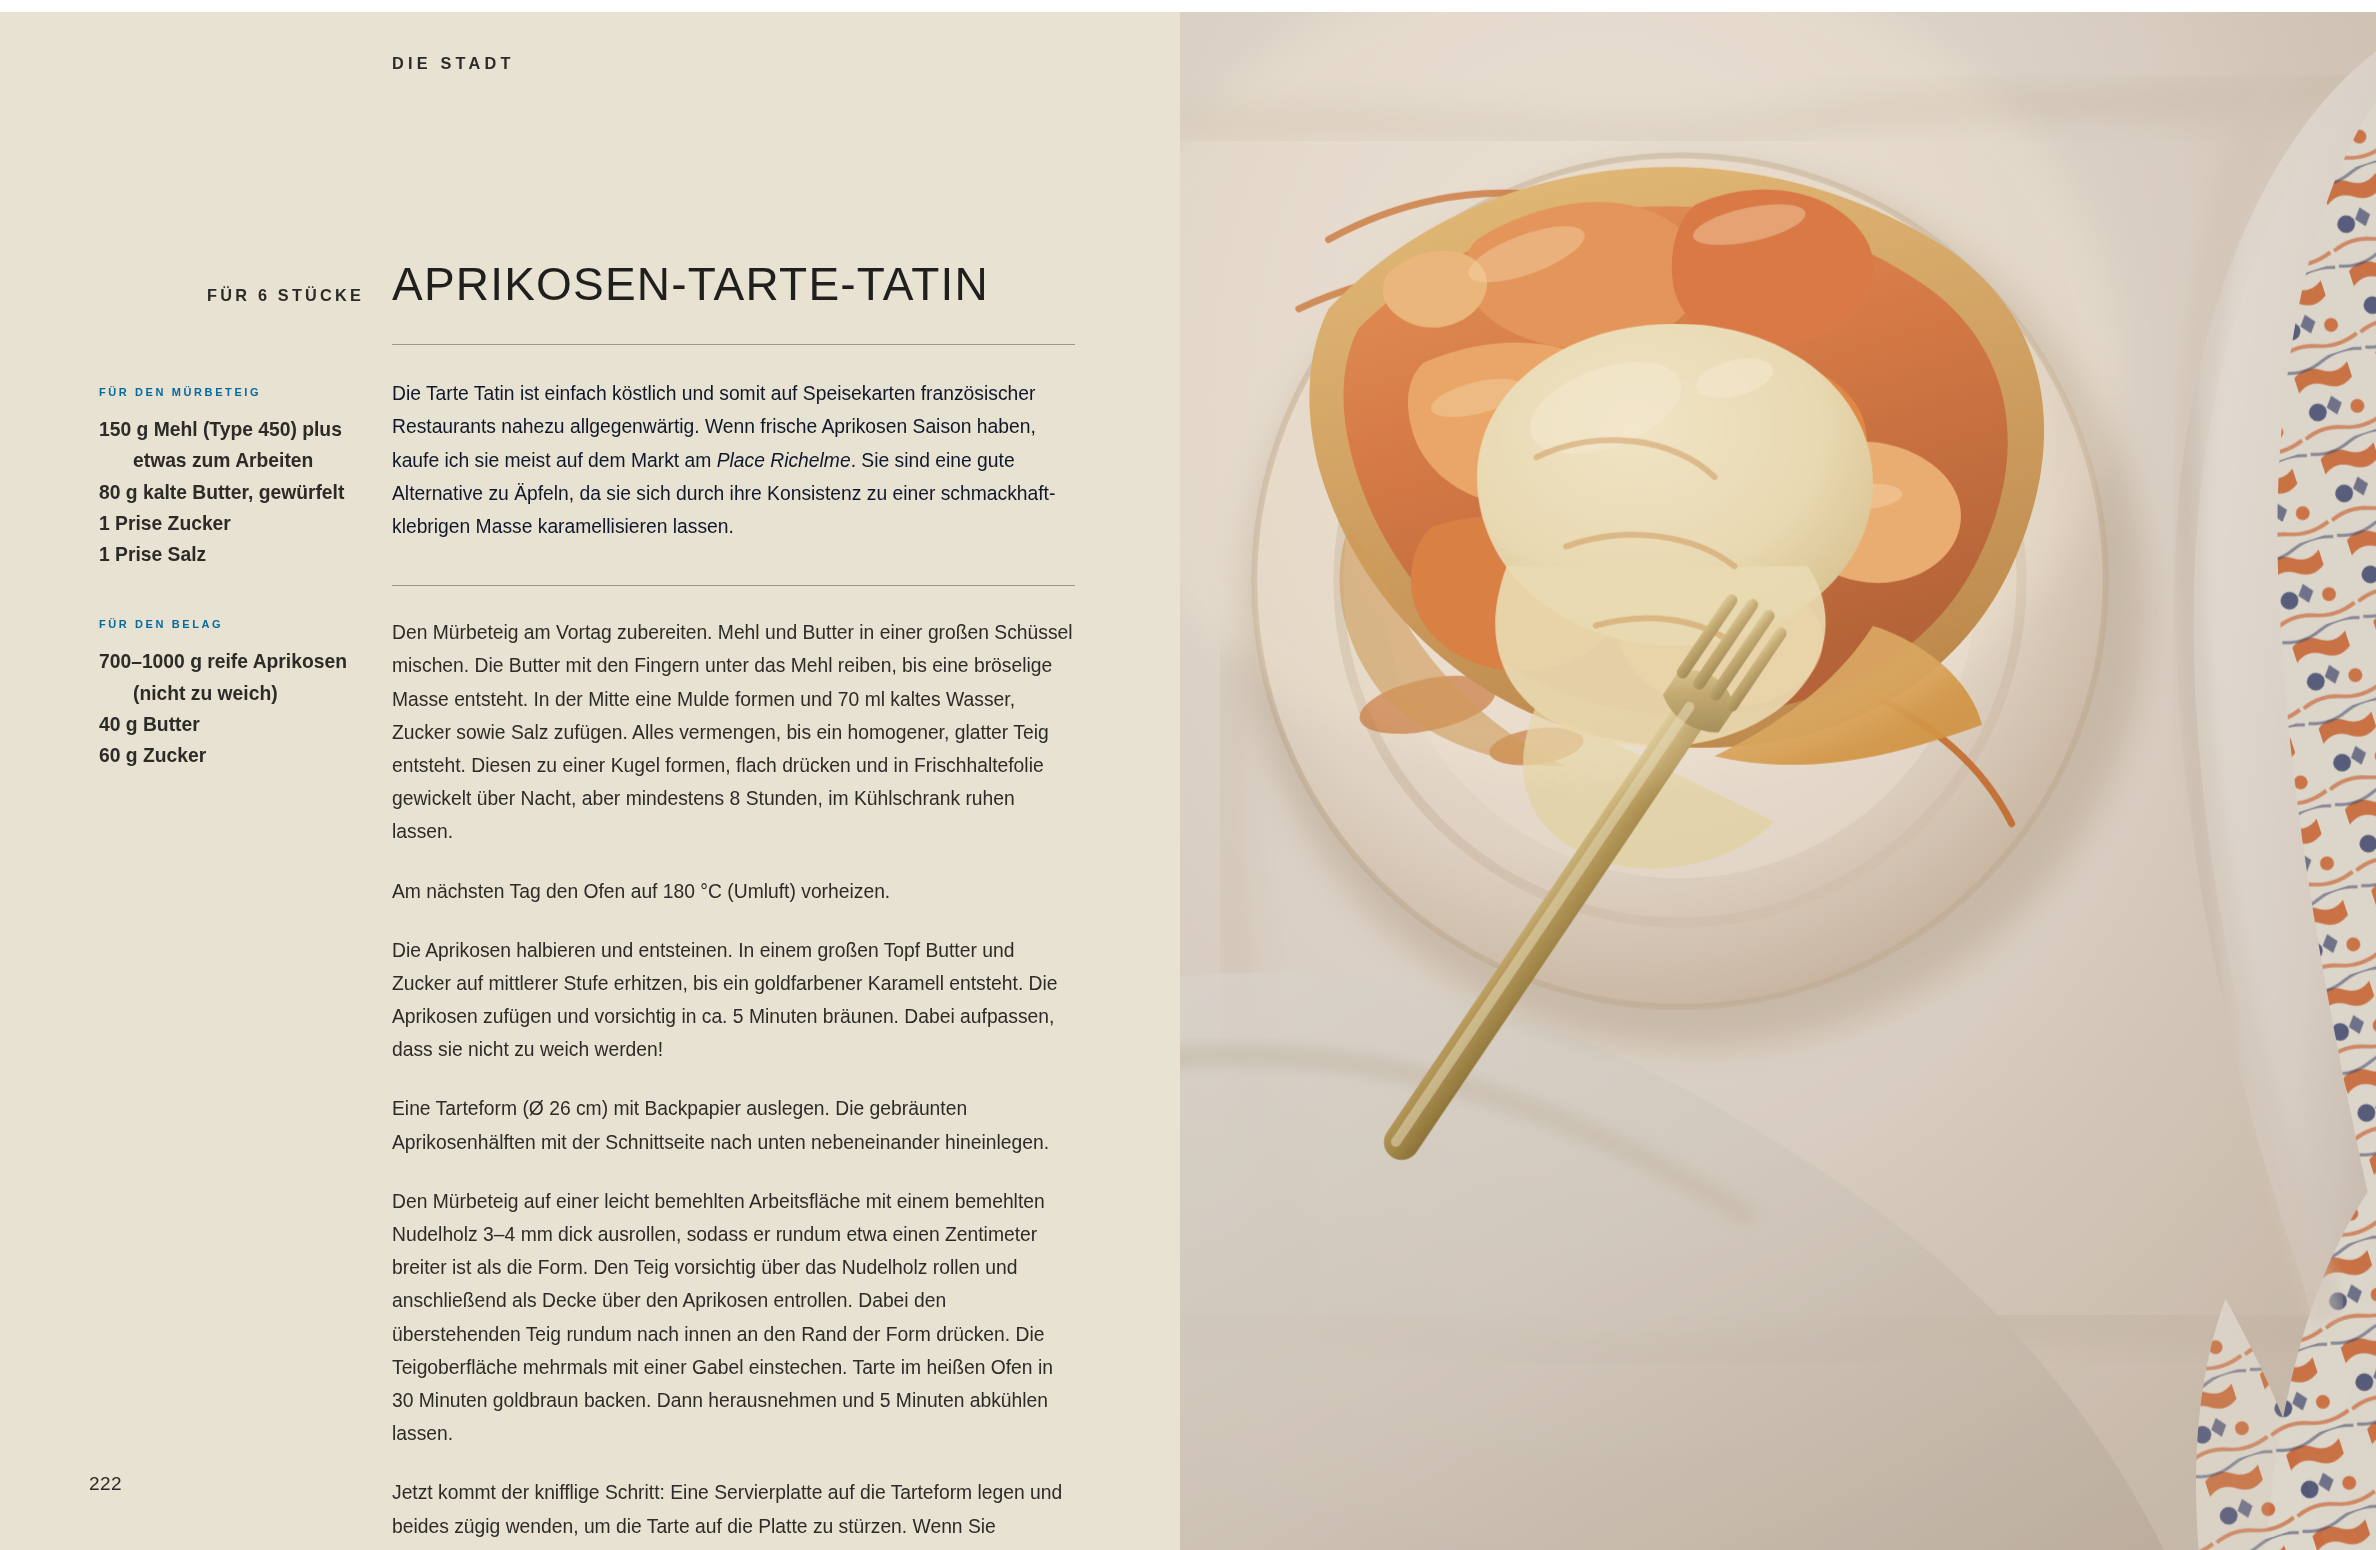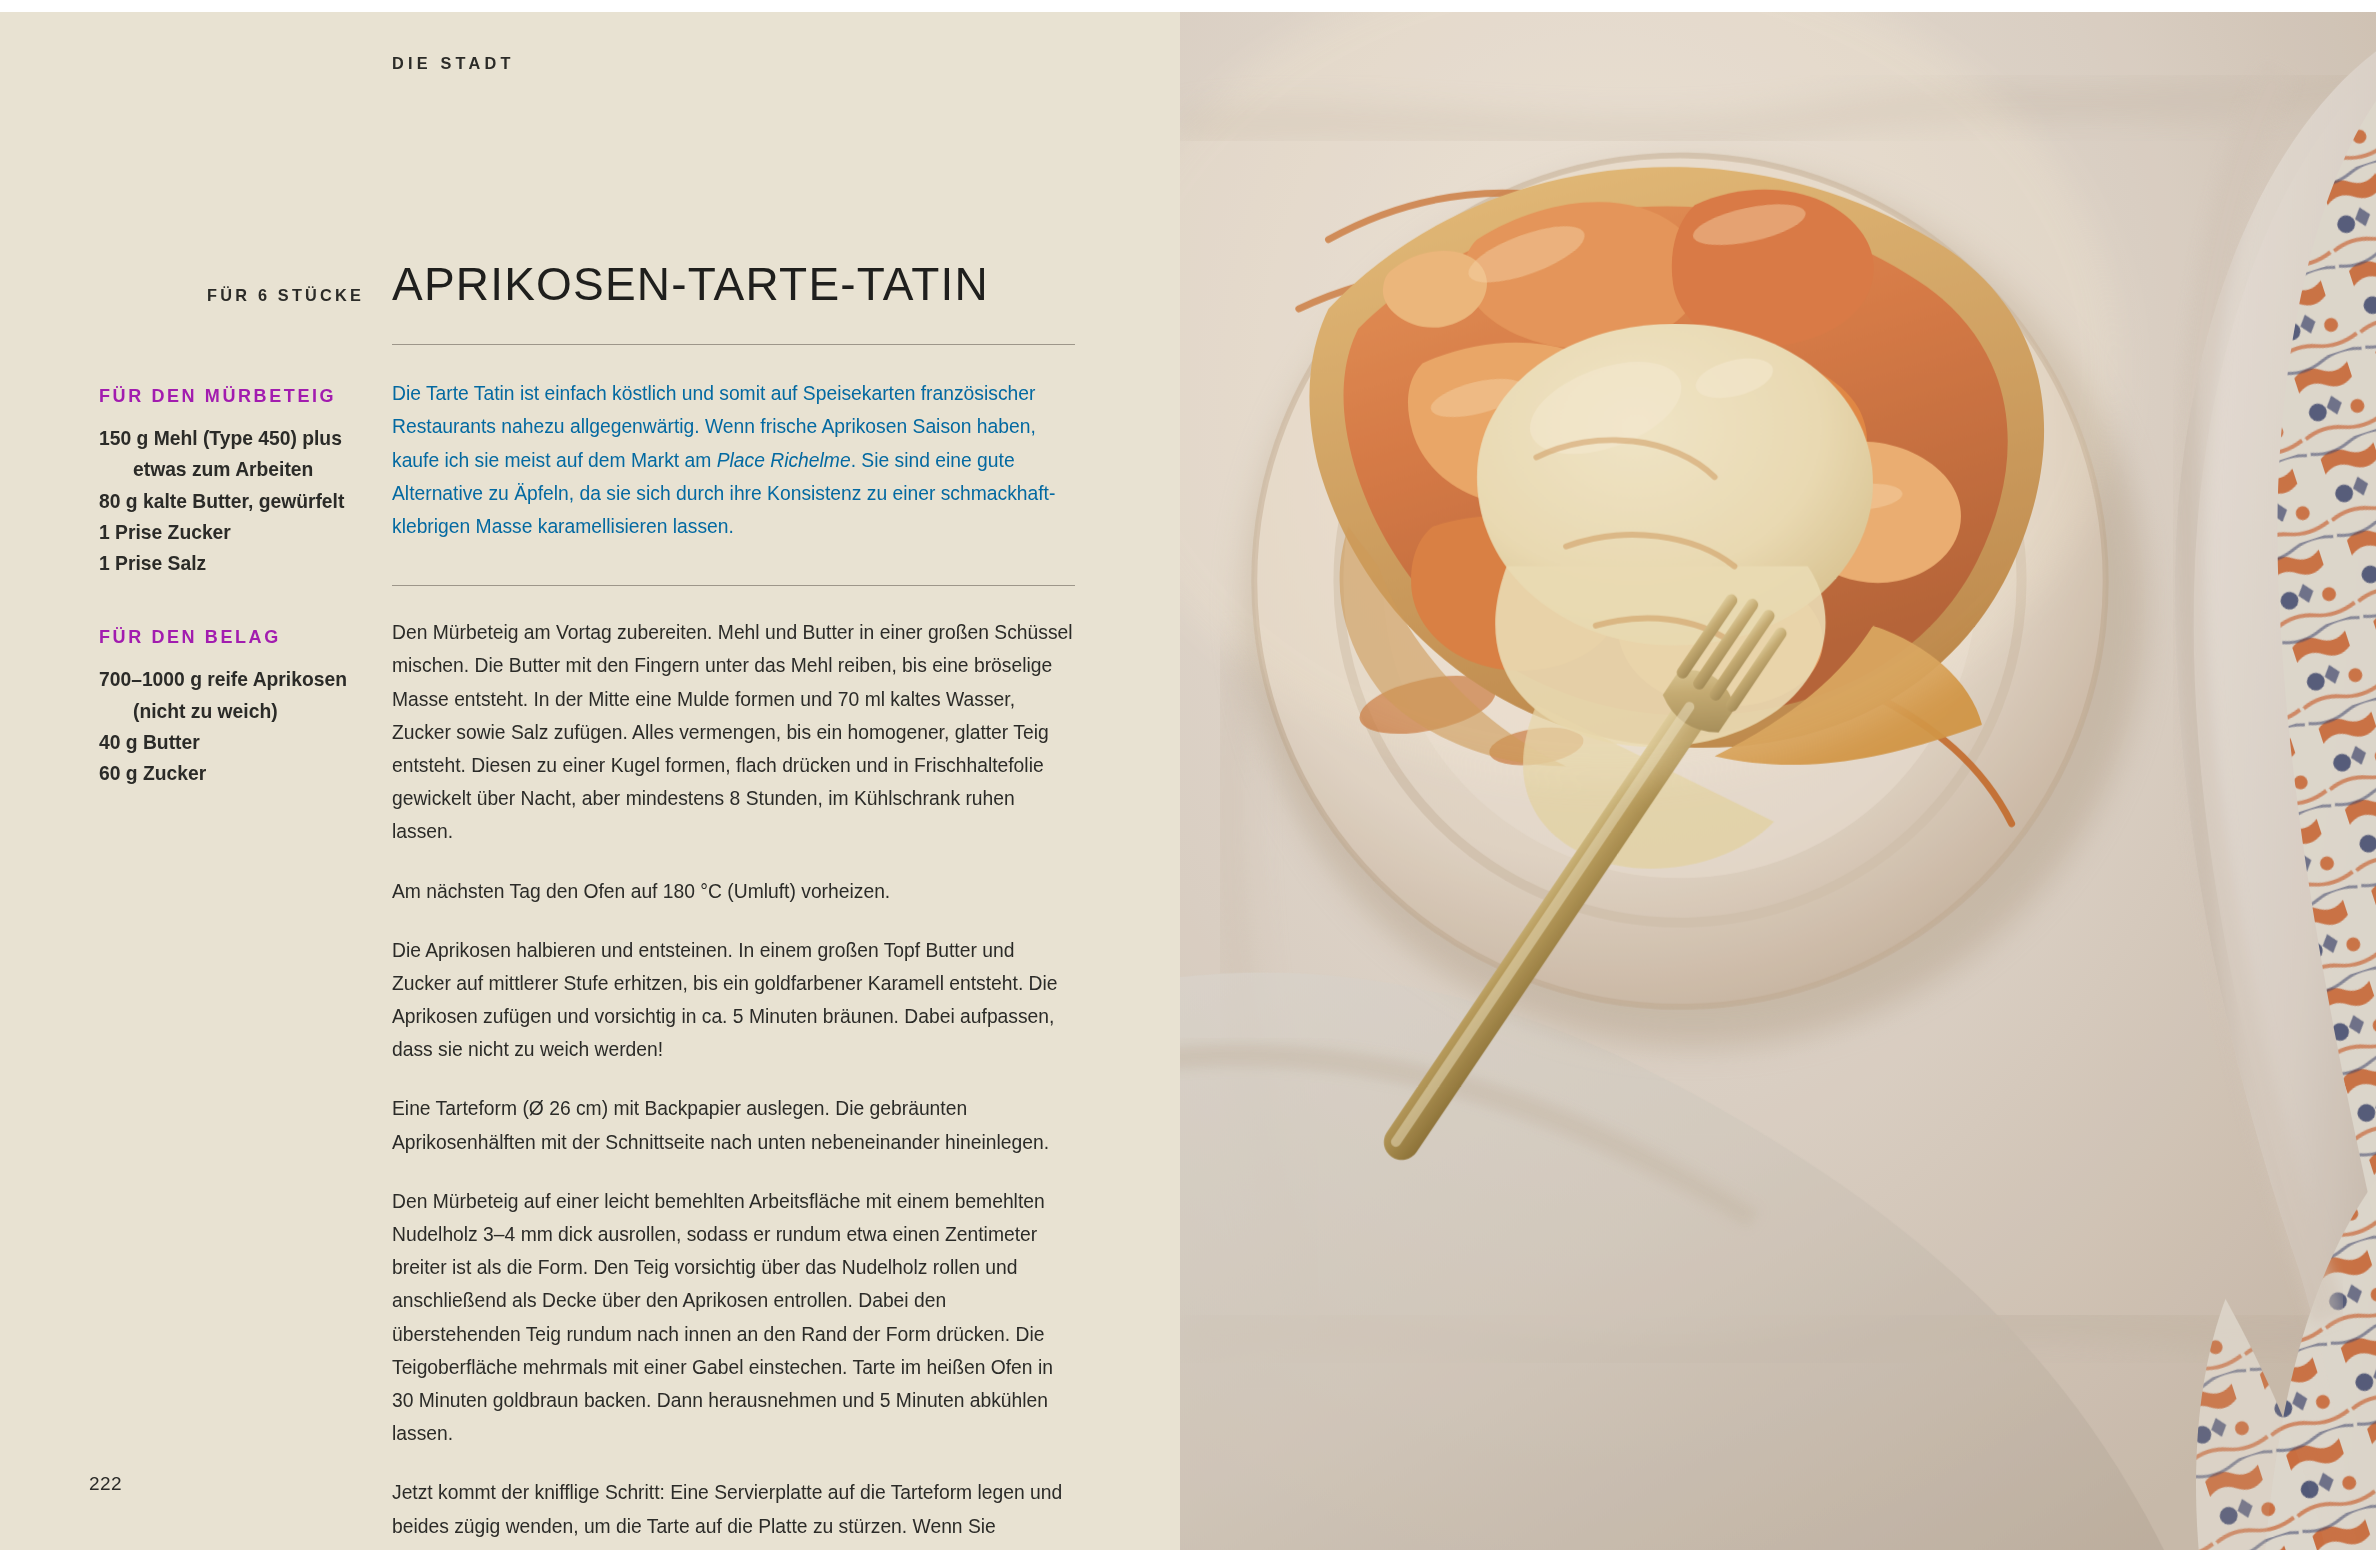--- a/index.html
+++ b/index.html
@@ -59,24 +59,24 @@
     margin: 0 0 6px 0;
     text-align: right;
   }
   .ing-block {
     margin-top: 81px;
   }
   .ing-block.second {
     margin-top: 48px;
   }
   .ing-head {
-    font-size: 18px;
+    font-size: 11px;
     letter-spacing: 2.6px;
     font-weight: 700;
-    color: #a21caf;
+    color: #0369a1;
     margin-bottom: 16px;
   }
   .ing-list {
     list-style: none;
     margin: 0;
     padding: 0;
     font-size: 19.3px;
     line-height: 1.62;
     color: #2b2b28;
     font-weight: bold;
@@ -102,21 +102,21 @@
   .rule {
     border: none;
     border-top: 1px solid #9d968a;
     margin: 36px 0 0 0;
     height: 0;
   }
   .intro {
     margin-top: 32px;
     font-size: 19.3px;
     line-height: 1.72;
-    color: #0369a1;
+    color: #0f172a;
   }
   .intro em { font-style: italic; }
   .rule2 {
     border: none;
     border-top: 1px solid #9d968a;
     margin: 42px 0 0 0;
     height: 0;
   }
   .steps { margin-top: 30px; }
   .steps p {

